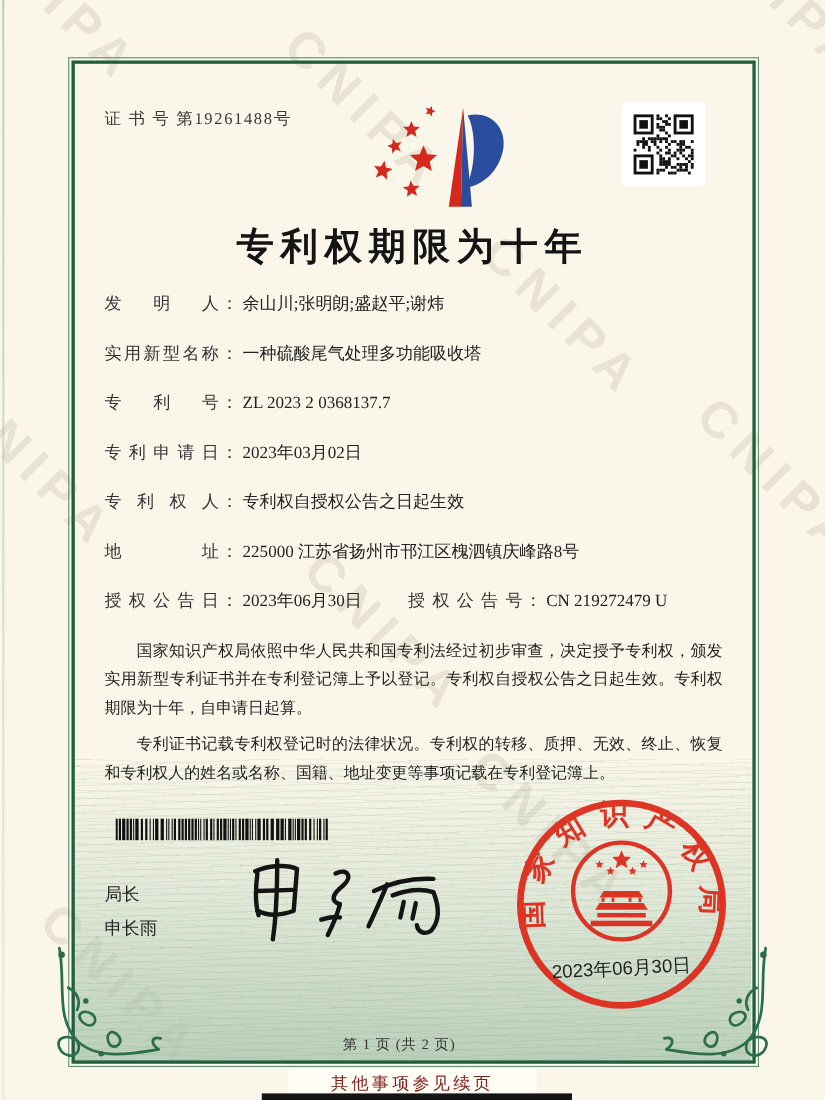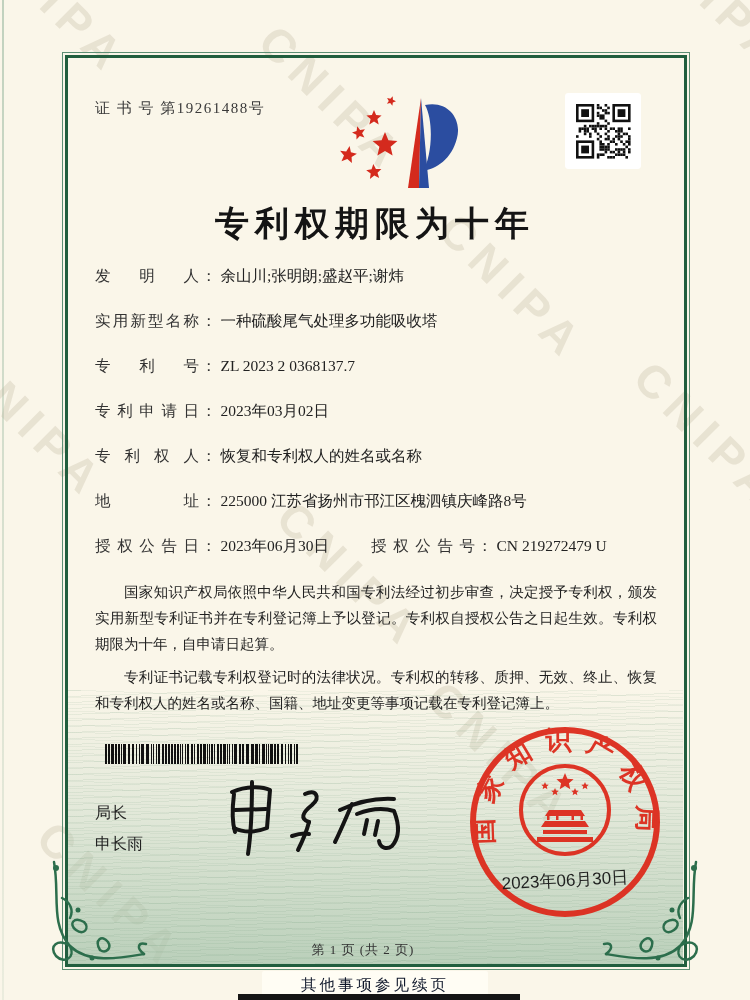--- a/index.html
+++ b/index.html
@@ -51,21 +51,21 @@
   .signature{position:absolute;left:212px;top:776px;}
   .seal{position:absolute;left:465px;top:722px;opacity:.95;}
   .page-num{position:absolute;left:0;top:941px;width:726px;text-align:center;
     font-size:13px;letter-spacing:1px;color:#333;}
   .flourish{position:absolute;z-index:4;}
   .flourish.left{left:40px;top:858px;}
   .flourish.right{left:600px;top:858px;transform:scaleX(-1);}
   .cont-note-bg{position:absolute;left:262px;top:971px;width:226px;height:29px;
     background:#fffdf4;border-radius:2px;z-index:4;}
   .cont-note{position:absolute;left:0;top:975px;width:750px;text-align:center;
-    font-size:15.5px;letter-spacing:3px;color:#0f172a;z-index:5;}
+    font-size:15.5px;letter-spacing:3px;color:#7f1d1d;z-index:5;}
   .bottom-strip{position:absolute;left:238px;top:994px;width:282px;height:6px;
     background:#151515;z-index:6;}
 </style>
 </head>
 <body>
 
 <div class="page">
 
   <div class="scan-edge"></div>
 
@@ -235,21 +235,21 @@
       <div class="row">
         <span class="lbl">实用新型名称</span><span class="colon">：</span><span class="val">一种硫酸尾气处理多功能吸收塔</span>
       </div>
       <div class="row">
         <span class="lbl">专利号</span><span class="colon">：</span><span class="val">ZL 2023 2 0368137.7</span>
       </div>
       <div class="row">
         <span class="lbl">专利申请日</span><span class="colon">：</span><span class="val">2023年03月02日</span>
       </div>
       <div class="row">
-        <span class="lbl">专利权人</span><span class="colon">：</span><span class="val">恢复和专利权人的姓名或名称</span>
+        <span class="lbl">专利权人</span><span class="colon">：</span><span class="val">专利权自授权公告之日起生效</span>
       </div>
       <div class="row">
         <span class="lbl">地址</span><span class="colon">：</span><span class="val">225000 江苏省扬州市邗江区槐泗镇庆峰路8号</span>
       </div>
       <div class="row">
         <span class="lbl">授权公告日</span><span class="colon">：</span><span class="val">2023年06月30日</span><span class="lbl2">授权公告号</span><span class="colon">：</span><span class="val">CN 219272479 U</span>
       </div>
     </div>
 
     <div class="paras">

